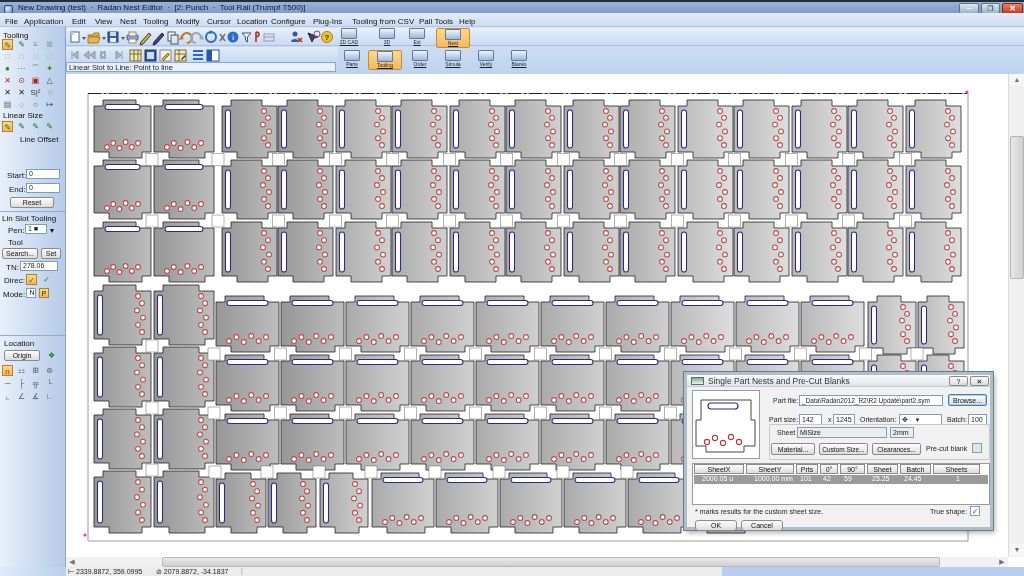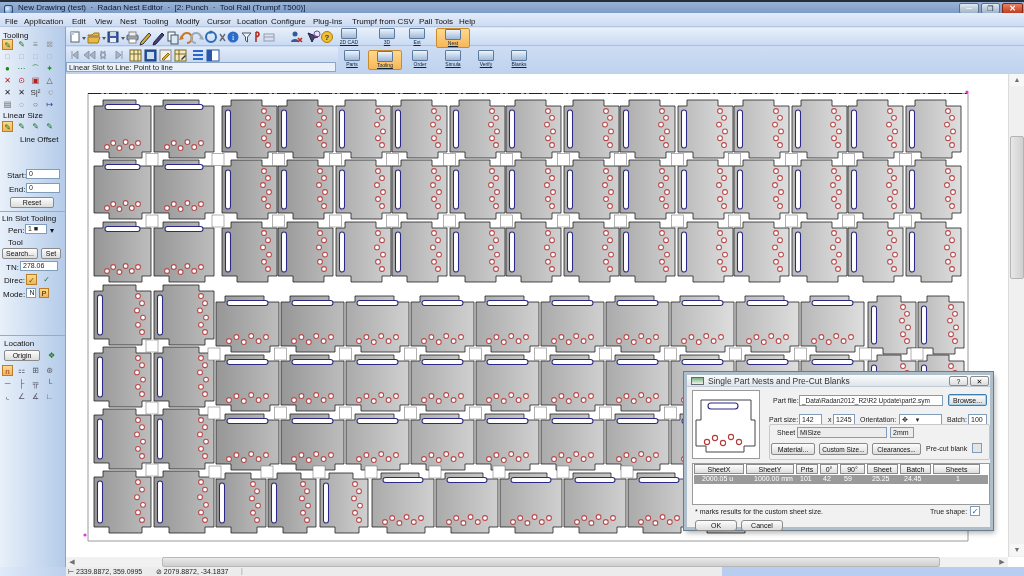--- a/index.html
+++ b/index.html
@@ -35,21 +35,21 @@
     <span style="position:absolute;left:24px;top:2px">Application</span>
     <span style="position:absolute;left:72px;top:2px">Edit</span>
     <span style="position:absolute;left:95px;top:2px">View</span>
     <span style="position:absolute;left:120px;top:2px">Nest</span>
     <span style="position:absolute;left:143px;top:2px">Tooling</span>
     <span style="position:absolute;left:176px;top:2px">Modify</span>
     <span style="position:absolute;left:207px;top:2px">Cursor</span>
     <span style="position:absolute;left:237px;top:2px">Location</span>
     <span style="position:absolute;left:271px;top:2px">Configure</span>
     <span style="position:absolute;left:313px;top:2px">Plug-Ins</span>
-    <span style="position:absolute;left:352px;top:2px">Trumpf from CSV</span>
+    <span style="position:absolute;left:352px;top:2px">Tooling from CSV</span>
     <span style="position:absolute;left:419px;top:2px">Pall Tools</span>
     <span style="position:absolute;left:459px;top:2px">Help</span>
   </div>
 <div class="abs toolband">
     <div class="r1"></div>
     <div class="r2"></div>
     <div class="tip">Linear Slot to Line: Point to line</div>
     <svg width="280" height="36" viewBox="0 0 280 36" style="position:absolute;left:2px;top:2px">
 <g stroke-width="1">
 <rect x="3" y="3" width="8" height="10" fill="#fff" stroke="#567"></rect>

